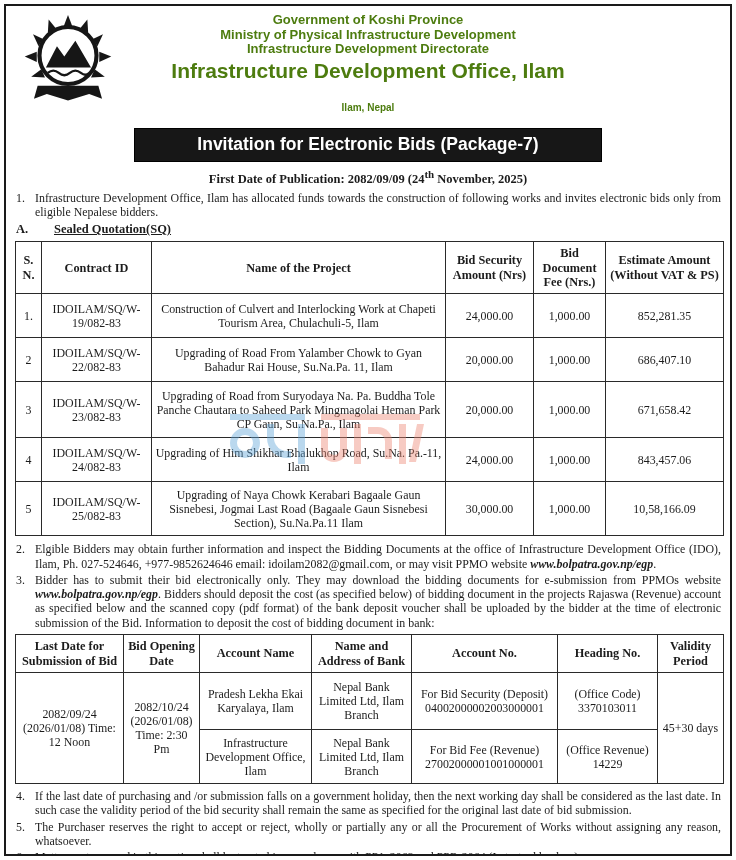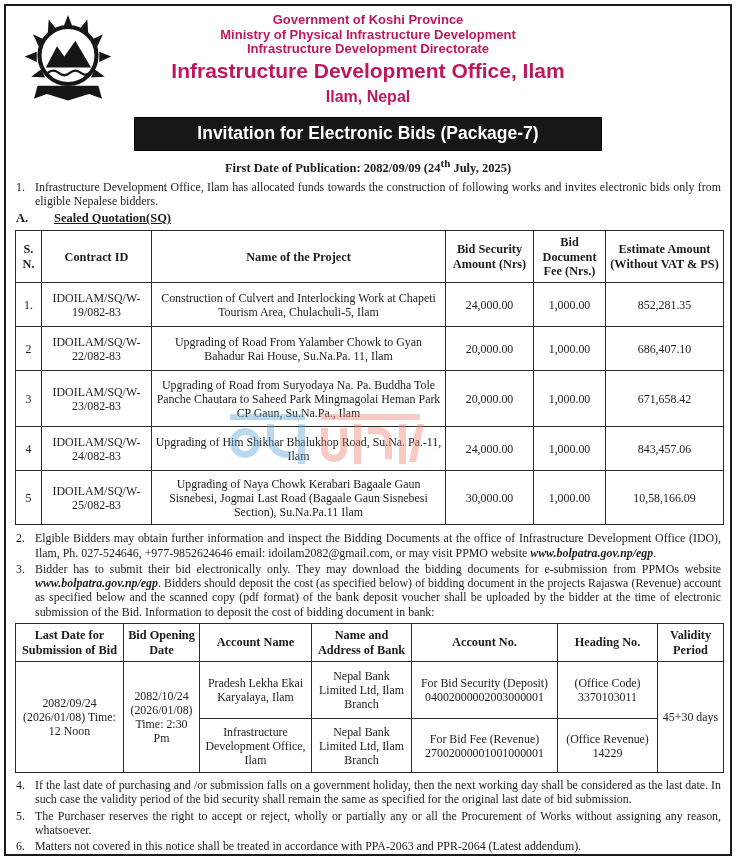--- a/index.html
+++ b/index.html
@@ -1,23 +1,23 @@
 <!DOCTYPE html>
 <html><head>
 <meta charset="utf-8">
 <style>
   html,body{margin:0;padding:0;background:#ffffff;}
   body{width:736px;height:860px;position:relative;font-family:"Liberation Serif","DejaVu Serif",serif;color:#1c1c1c;}
   .page{position:absolute;left:4px;top:4px;right:4px;bottom:4px;border:2px solid #1a1a1a;
         padding:4px 9px;box-sizing:border-box;overflow:hidden;background:#fff;}
   
-  .hdr{text-align:center;margin-top:3px;font-family:"Liberation Sans","DejaVu Sans",sans-serif;color:#be185d;}
+  .hdr{text-align:center;margin-top:3px;font-family:"Liberation Sans","DejaVu Sans",sans-serif;color:#4d7c0f;}
   .hdr .sm{font-weight:bold;font-size:13px;line-height:14.5px;}
   .hdr .office{font-weight:bold;font-size:21px;line-height:24px;margin-top:2px;}
-  .hdr .loc{font-weight:bold;font-size:16px;line-height:16px;margin-top:6px;}
+  .hdr .loc{font-weight:bold;font-size:10px;line-height:16px;margin-top:17px;}
   .emblem{position:absolute;left:16px;top:6px;}
   
   .banner{width:466px;margin:12px auto 0;background:#171717;border:1px solid #000;
           color:#fff;text-align:center;font-family:"Liberation Sans","DejaVu Sans",sans-serif;
           font-weight:bold;font-size:17.5px;padding:5px 0 6px;}
   .pub{text-align:center;font-weight:bold;font-size:12.5px;margin-top:6px;}
   .pub sup{font-size:11px;}
   
   .note{display:flex;font-size:11.9px;line-height:14.3px;margin-top:4px;}
   .note .marker{flex:none;width:19px;padding-left:1px;}
@@ -86,21 +86,21 @@
     <div class="sm">Infrastructure Development Directorate</div>
     <div class="office">Infrastructure Development Office, Ilam</div>
     <div class="loc">Ilam, Nepal</div>
   </div>
 
   <div class="banner">
     <span>Invitation for Electronic Bids (Package-7)</span>
   </div>
 
   <div class="pub">
-    <span>First Date of Publication: 2082/09/09 (24</span><sup>th</sup><span> July, 2025)</span>
+    <span>First Date of Publication: 2082/09/09 (24</span><sup>th</sup><span> November, 2025)</span>
   </div>
 
   <div class="note">
     <span class="marker">1.</span>
     <div class="body">Infrastructure Development Office, Ilam has allocated funds towards the construction of following works and invites electronic bids only from eligible Nepalese bidders.</div>
   </div>
 
   <div class="secA">
     <span class="marker">A.</span>
     <span class="title">Sealed Quotation(SQ)</span>

